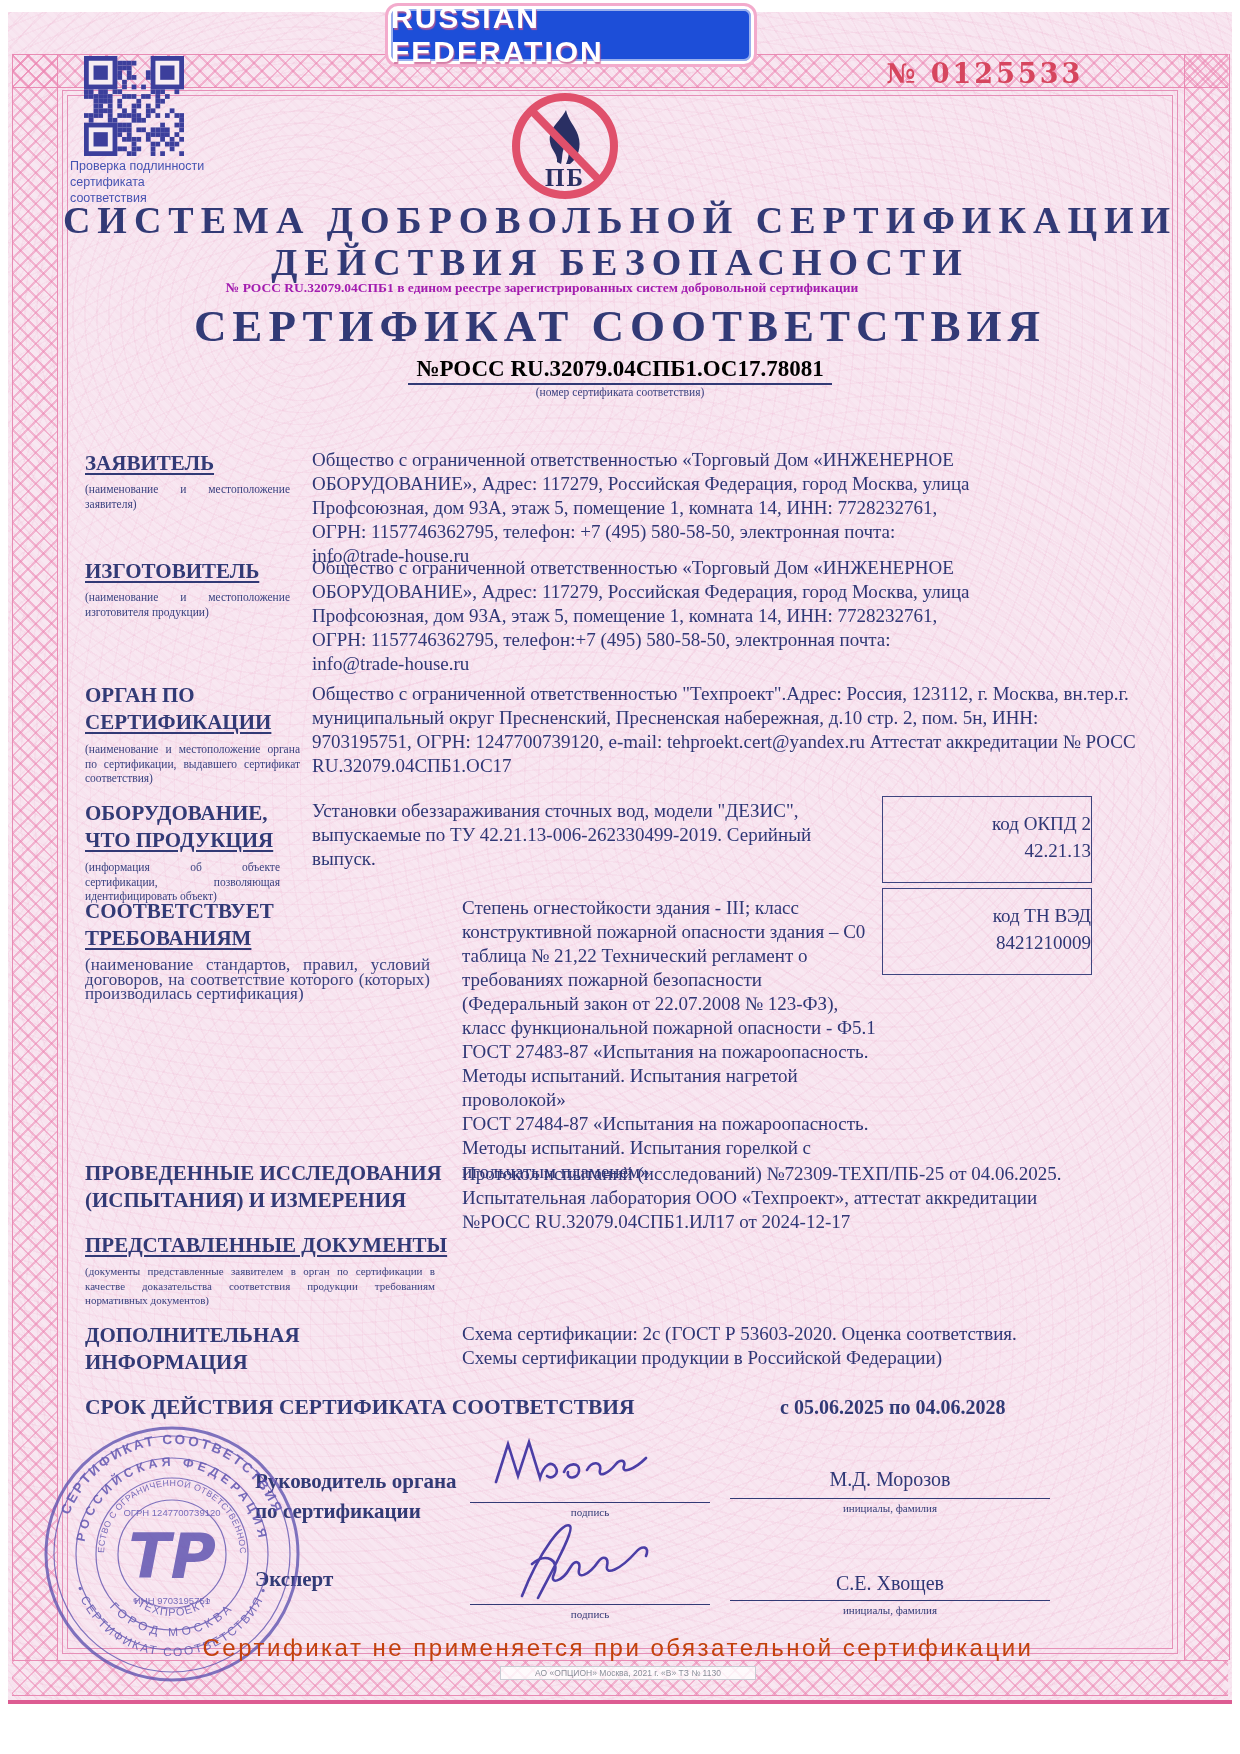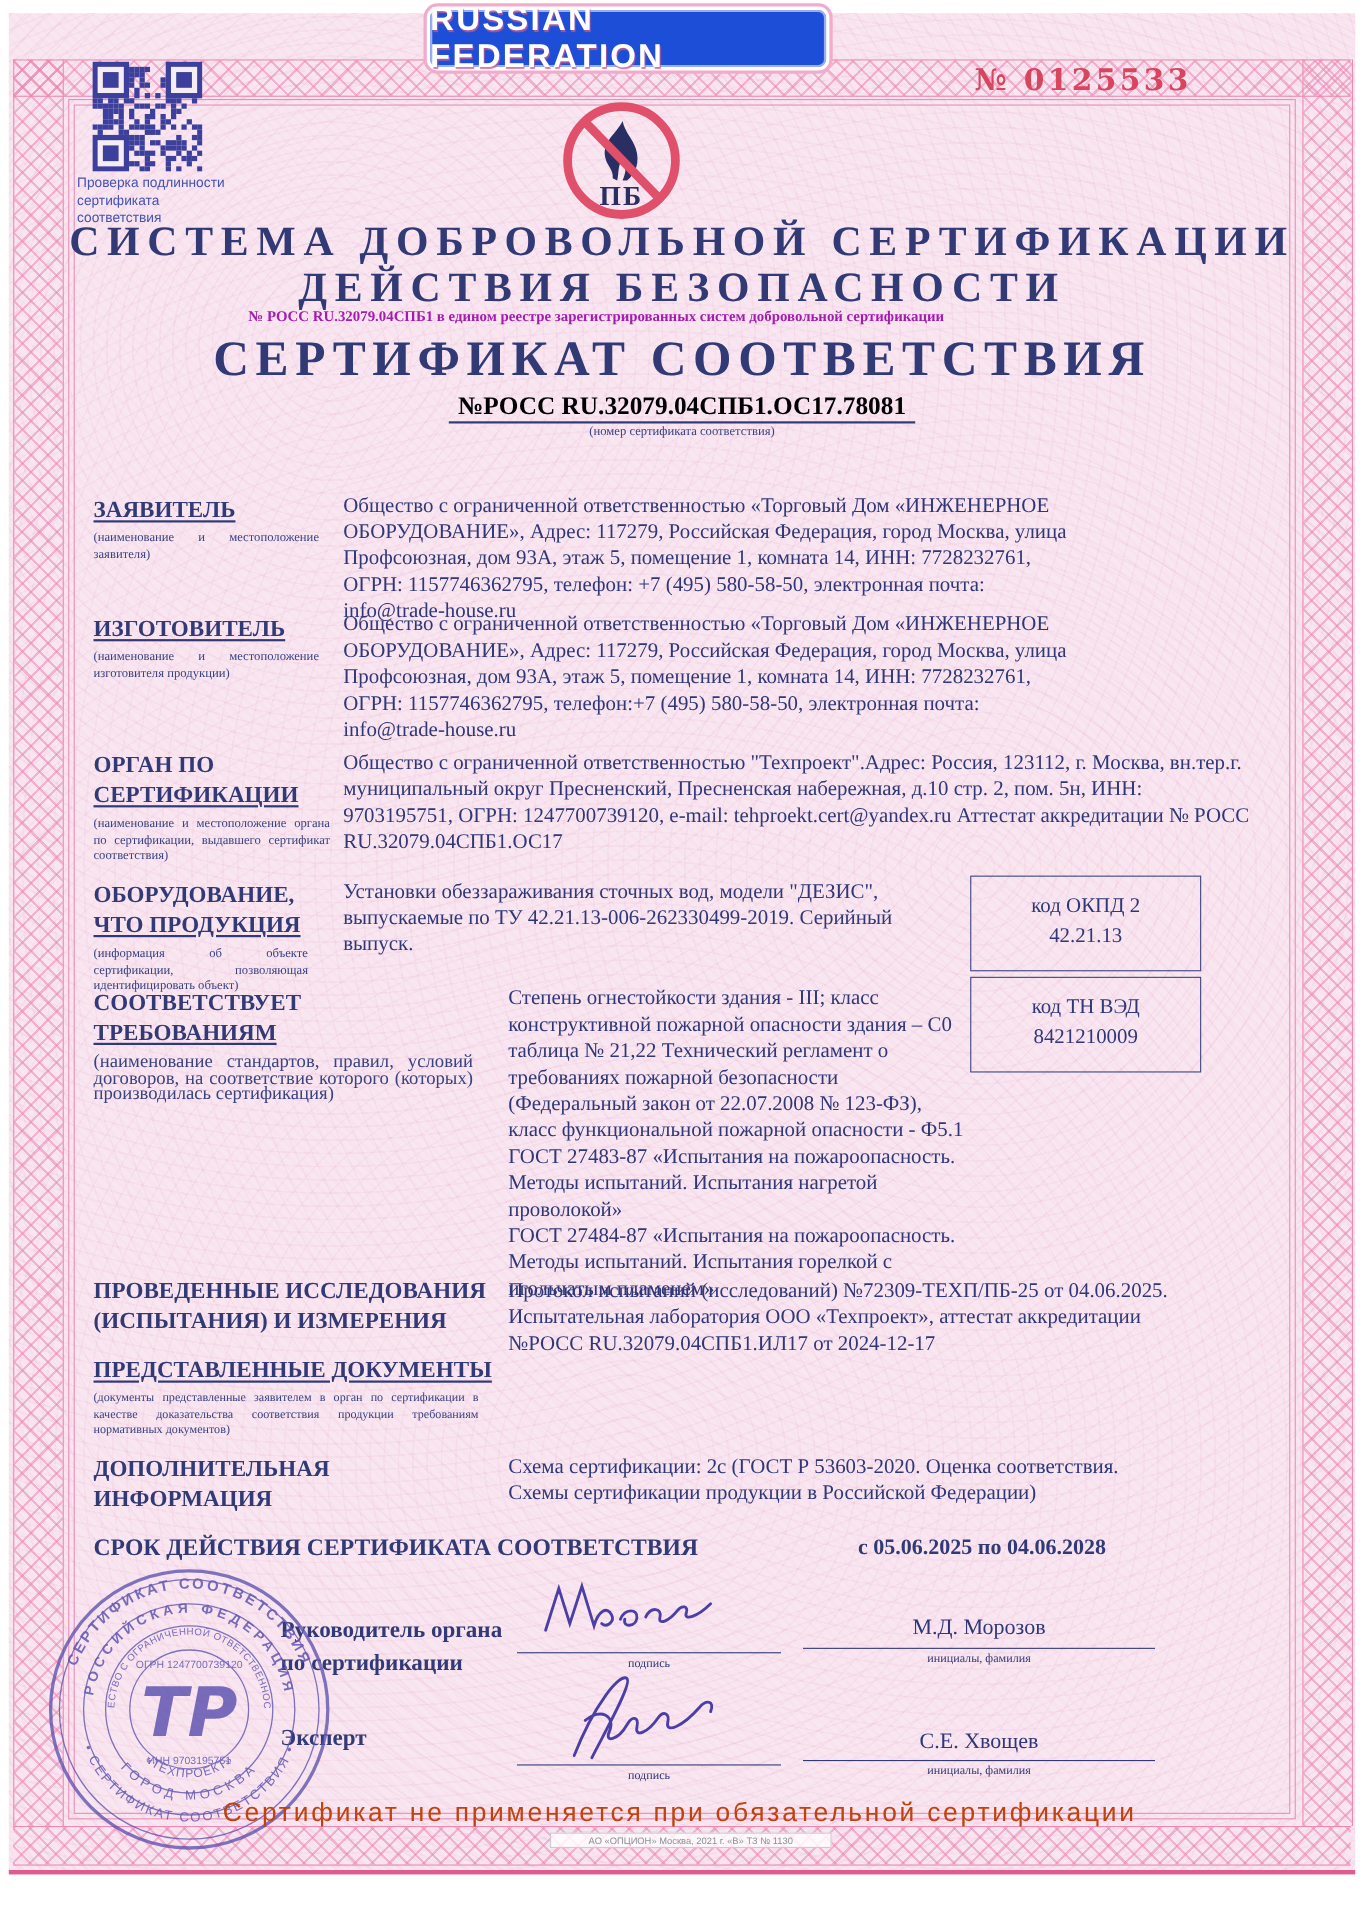--- a/index.html
+++ b/index.html
@@ -56,21 +56,21 @@
     border-bottom:2px solid #323a76;padding:0 8px 1px;
   }
   .t-numcap{left:0;width:1240px;text-align:center;font-size:11.5px;color:#3a4280;}
   .lbl{font-weight:700;font-size:21px;line-height:27px;color:#323a76;}
   .ul{text-decoration:underline;text-decoration-thickness:2px;text-underline-offset:3px;}
   .sub{font-size:11.5px;line-height:14.5px;color:#3a4280;text-align:justify;}
   .body-text{font-size:19px;line-height:24px;color:#2f3776;}
   .pre{white-space:pre-line;}
   .codebox{
     border:1.3px solid #3d4480;color:#2f3776;font-size:19px;line-height:27px;
-    text-align:center;padding-top:13px;
+    text-align:right;padding-top:13px;
   }
   .sigline{border-top:1.5px solid #323a76;height:0;}
   .cap{font-size:11px;color:#323a76;text-align:center;}
   .name{font-size:20px;color:#2f3776;text-align:center;}
   .footer-note{
     left:30px;width:1176px;text-align:center;z-index:5;
     font-family:"Liberation Sans",sans-serif;font-size:24px;letter-spacing:2.5px;color:#c2410c;
   }
   .print-box{
     left:500px;top:1666px;width:250px;z-index:5;text-align:center;

